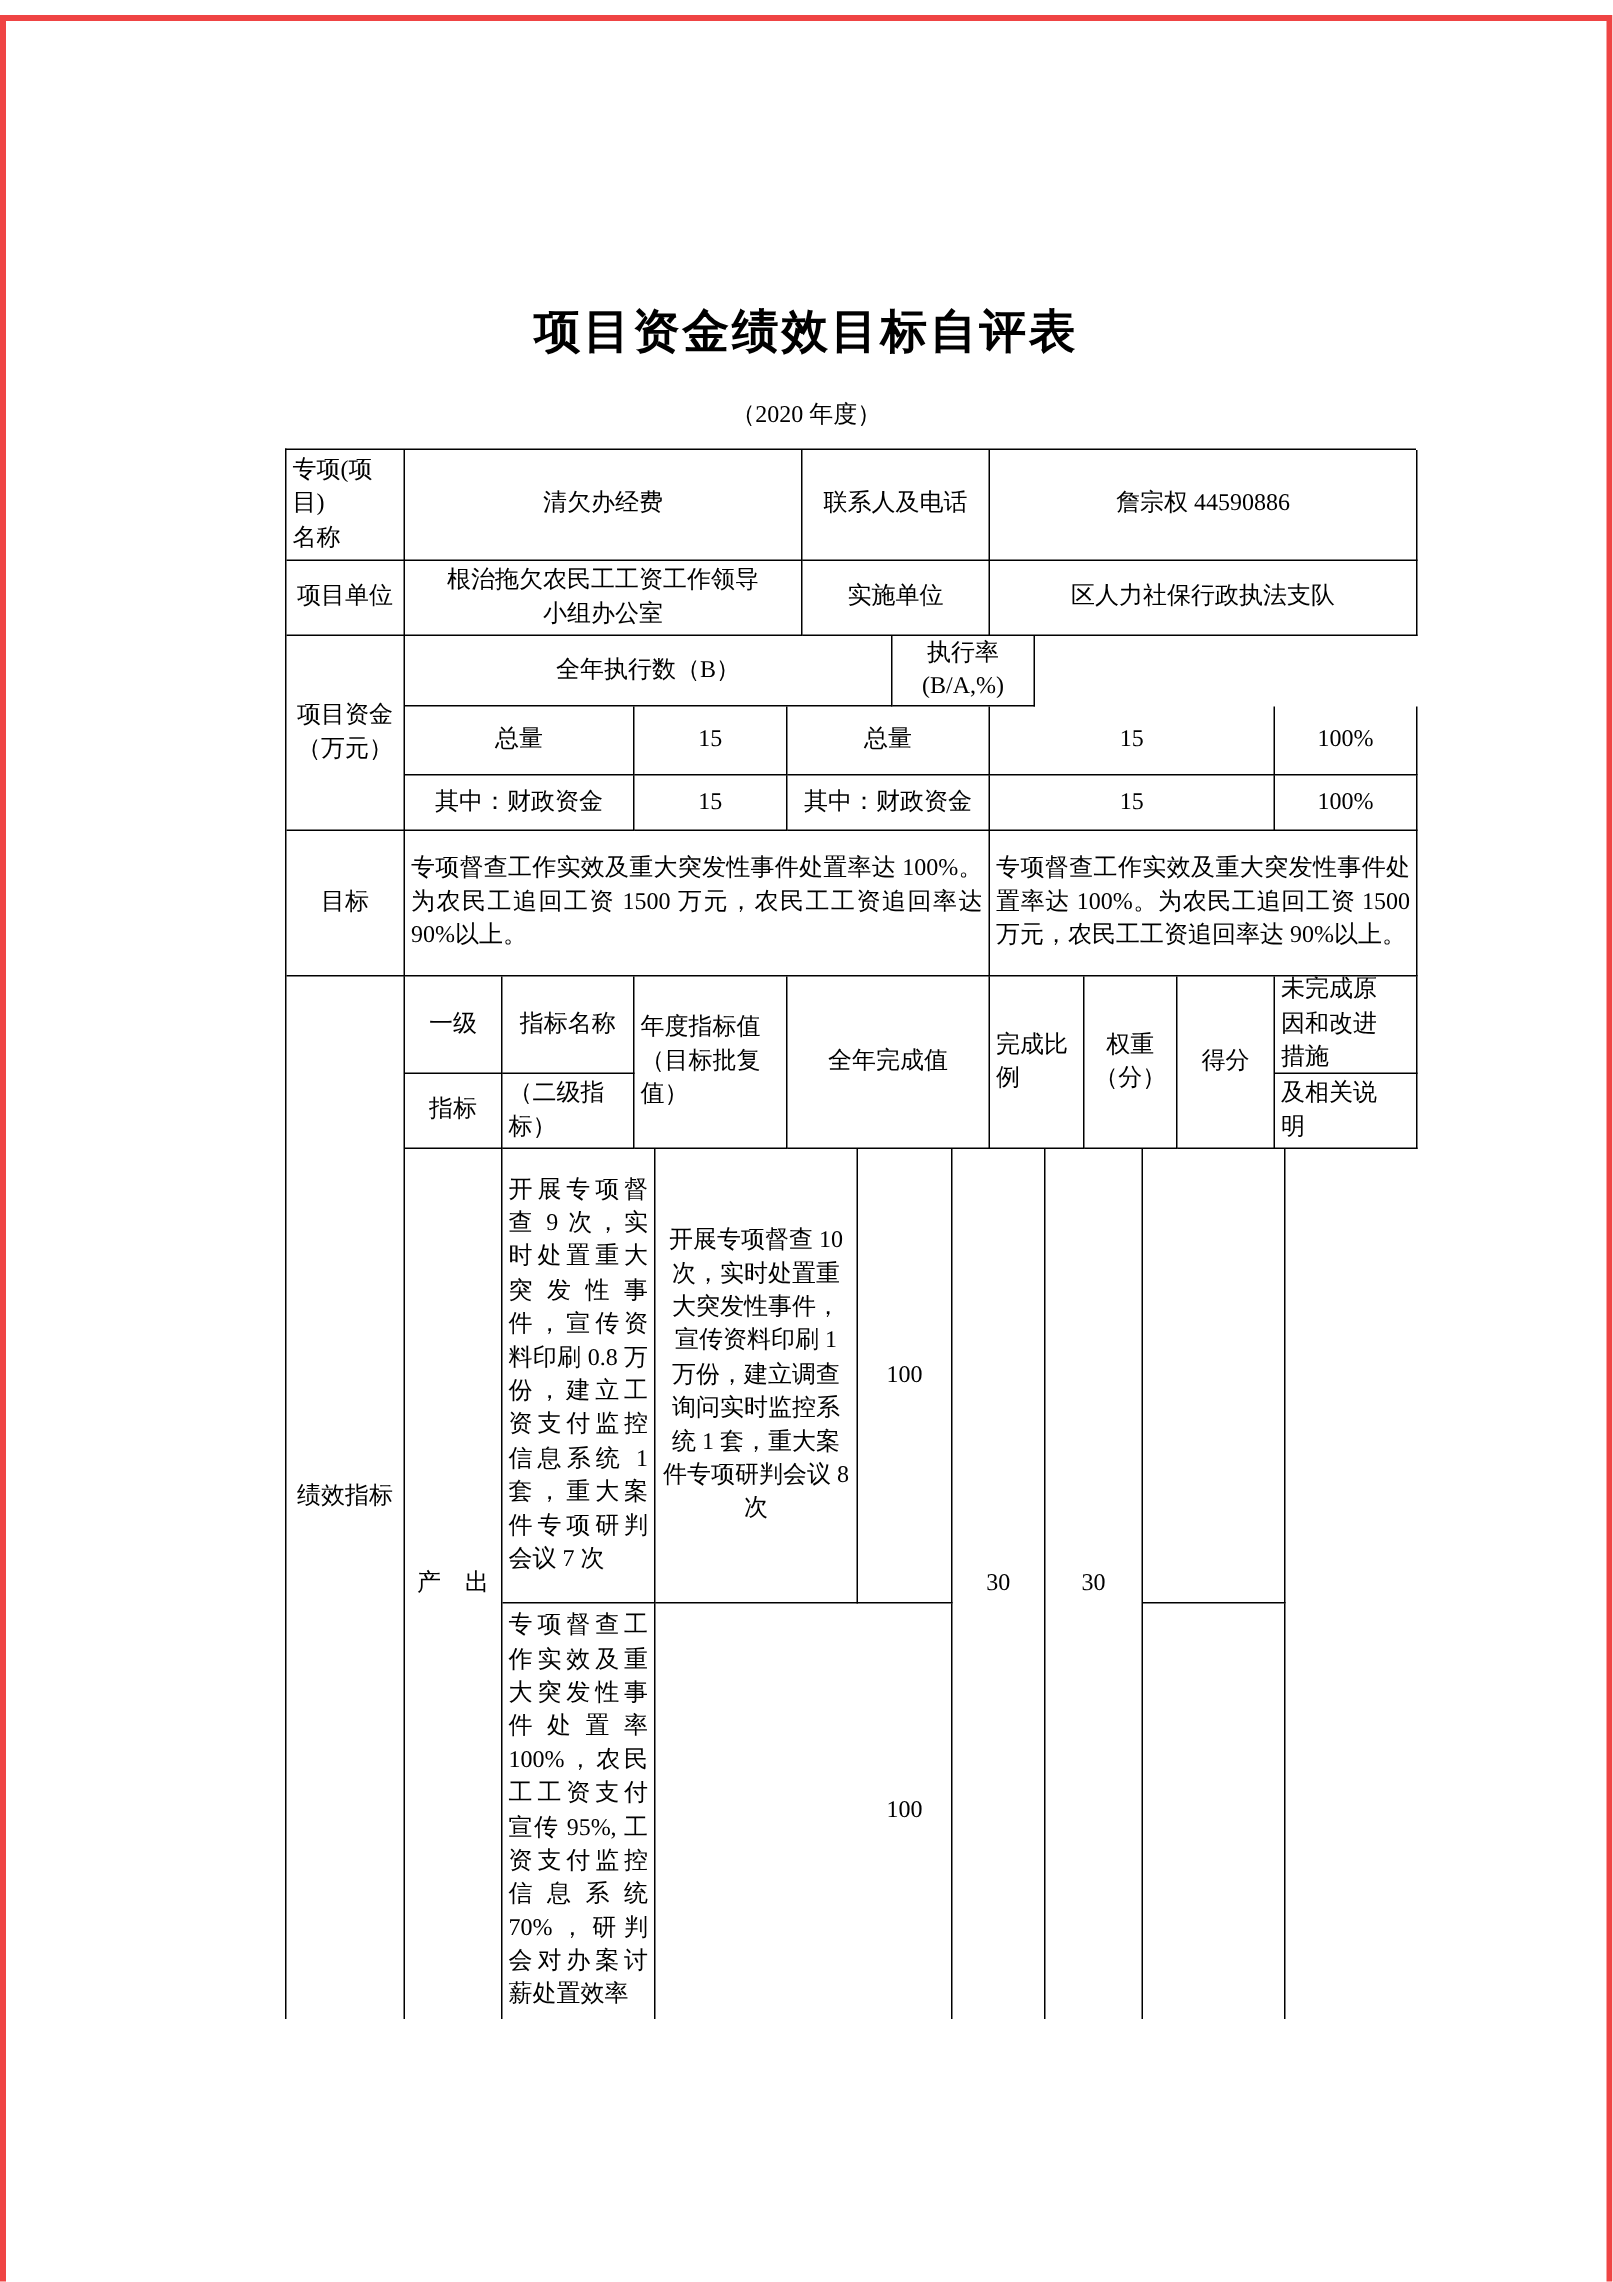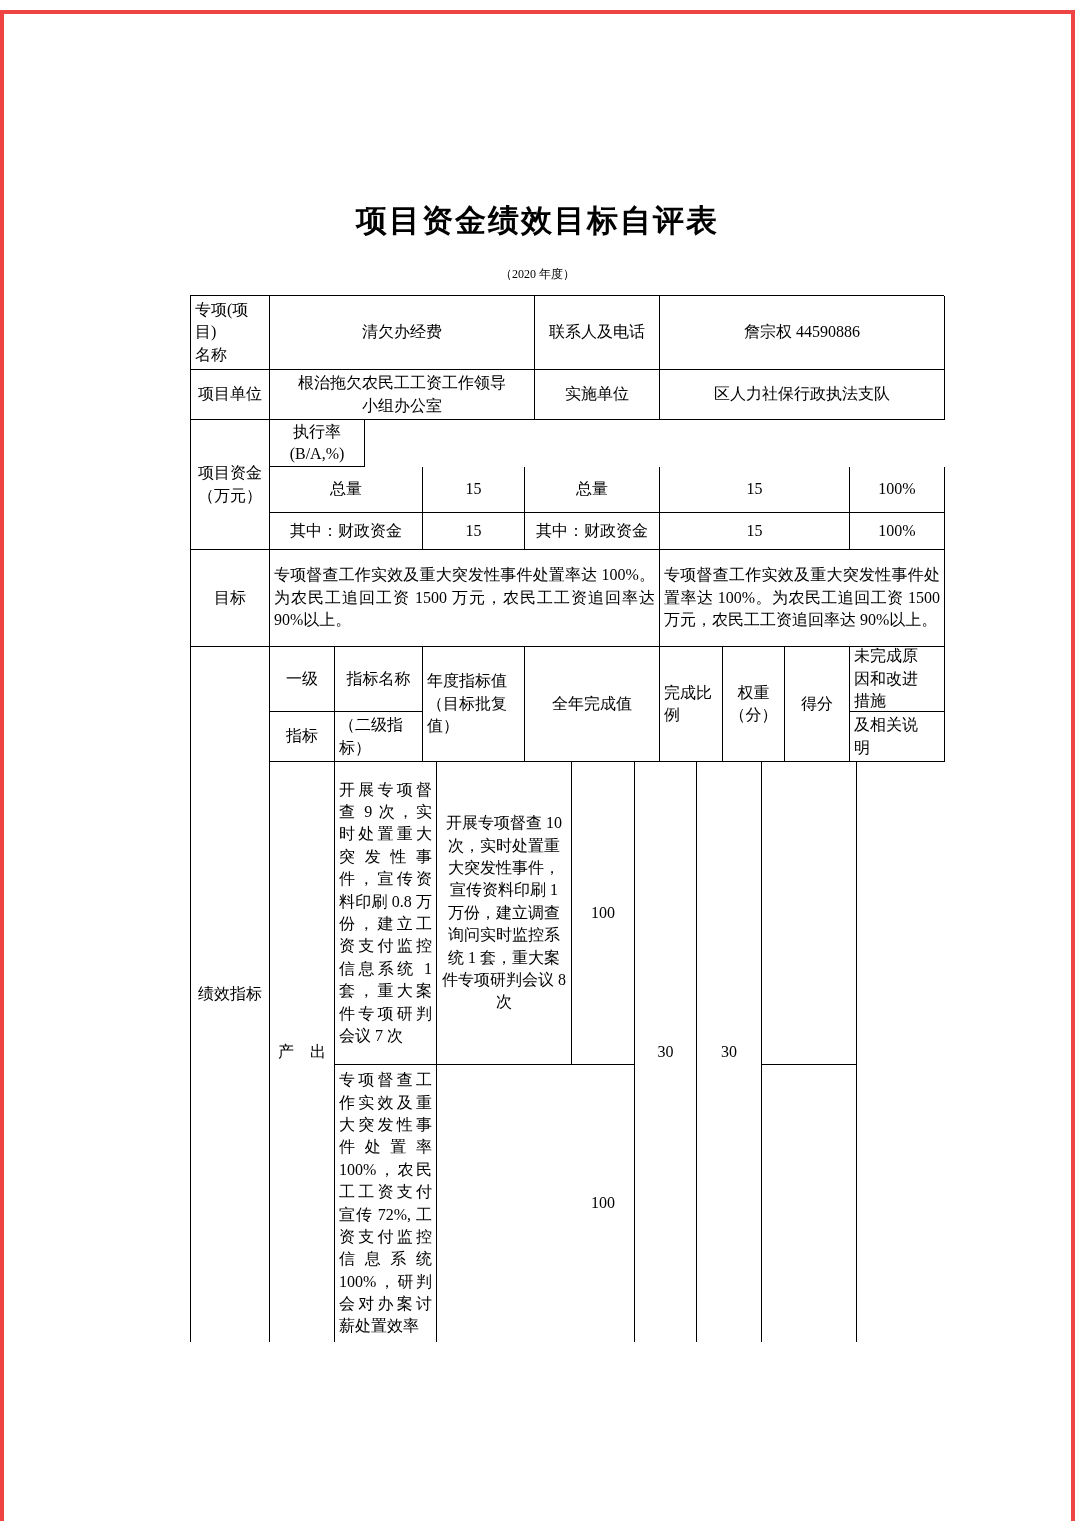--- a/index.html
+++ b/index.html
@@ -3,21 +3,21 @@
 <meta charset="utf-8">
 <style>
   html,body{margin:0;padding:0;background:#fff;}
   body{
     width:1075px;height:1521px;
     font-family:"Liberation Serif","DejaVu Serif",serif;
     color:#000;
   }
   .page{position:relative;width:1075px;height:1521px;background:#fff;overflow:hidden;box-sizing:border-box;border:4px solid #ef4444;margin-top:10px;}
   .title{padding-top:186px;text-align:center;font-size:31px;font-weight:bold;letter-spacing:2px;}
-  .subtitle{margin-top:24px;text-align:center;font-size:12px;}
+  .subtitle{margin-top:24px;text-align:center;font-size:16px;}
   .tbl{margin:12px 0 0 186px;width:754px;border-top:1.5px solid #000;border-left:1.5px solid #000;box-sizing:border-box;}
   .row{display:flex;}
   .col{display:flex;flex-direction:column;flex-shrink:0;}
   .c{
     box-sizing:border-box;flex-shrink:0;
     border-right:1.5px solid #000;border-bottom:1.5px solid #000;
     display:flex;flex-direction:column;justify-content:center;
     text-align:center;font-size:16px;line-height:1.4;
     padding:2px 4px;white-space:pre-line;overflow:hidden;
   }
@@ -58,20 +58,21 @@
 小组办公室</div>
       <div class="c w125 h50">实施单位</div>
       <div class="c w285 h50">区人力社保行政执法支队</div>
     </div>
 
     <div class="row">
       <div class="c w79 h130">项目资金
 （万元）</div>
       <div class="col">
         <div class="row">
+          <div class="c w325 h47">全年执行数（B）</div>
           <div class="c w95 h47">执行率
 (B/A,%)</div>
         </div>
         <div class="row">
           <div class="c w153 h46">总量</div>
           <div class="c w102 h46">15</div>
           <div class="c w135 h46">总量</div>
           <div class="c w190 h46">15</div>
           <div class="c w95 h46">100%</div>
         </div>
@@ -121,21 +122,21 @@
 措施</div>
             <div class="c w95 h50 al">及相关说
 明</div>
           </div>
         </div>
 
         <div class="row">
           <div class="c w65 h580 nb">产　出</div>
           <div class="col">
             <div class="c w102 h303 aj">开展专项督查 9 次，实时处置重大突发性事件，宣传资料印刷 0.8 万份，建立工资支付监控信息系统 1 套，重大案件专项研判会议 7 次</div>
-            <div class="c w102 h277 nb aj">专项督查工作实效及重大突发性事件处置率 100%，农民工工资支付宣传 72%, 工资支付监控信息系统 100%，研判会对办案讨薪处置效率</div>
+            <div class="c w102 h277 nb aj">专项督查工作实效及重大突发性事件处置率 100%，农民工工资支付宣传 95%, 工资支付监控信息系统 70%，研判会对办案讨薪处置效率</div>
           </div>
           <div class="col">
             <div class="c w135 h303">开展专项督查 10 次，实时处置重大突发性事件，宣传资料印刷 1 万份，建立调查询问实时监控系统 1 套，重大案件专项研判会议 8 次</div>
           </div>
           <div class="col">
             <div class="c w63 h303">100</div>
             <div class="c w63 h277 nb">100</div>
           </div>
           <div class="c w62 h580 nb">30</div>
           <div class="c w65 h580 nb">30</div>

